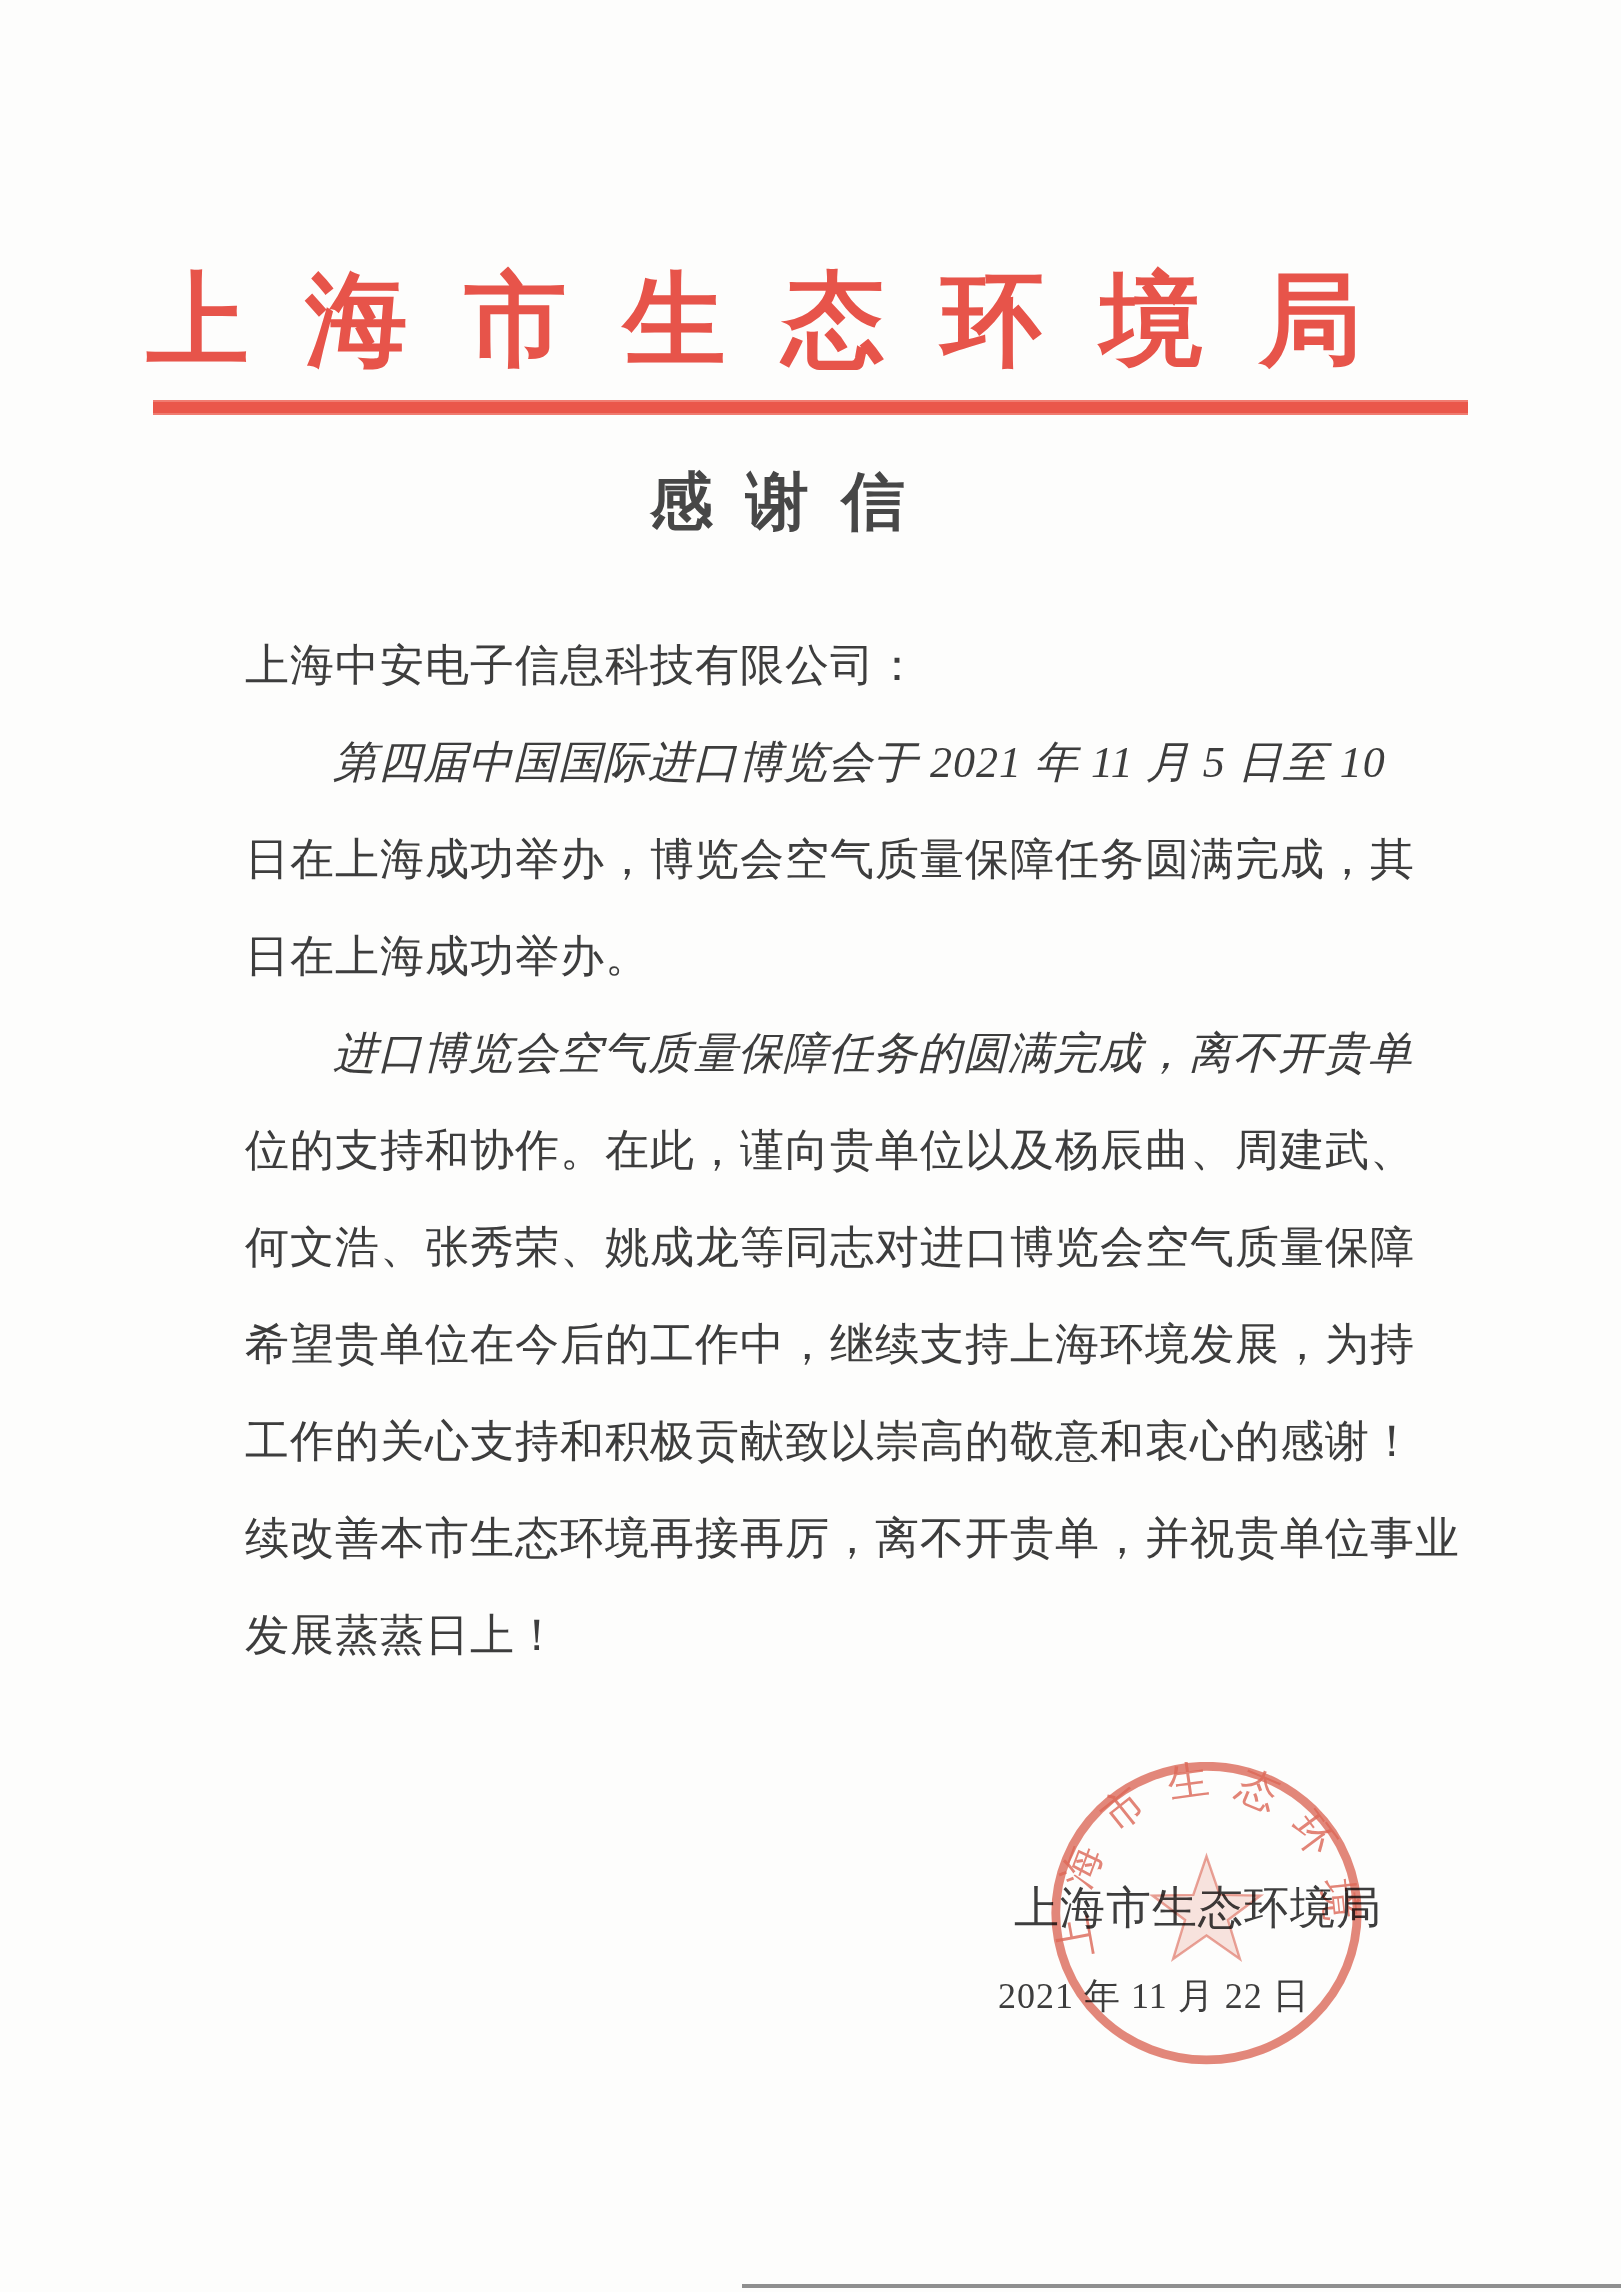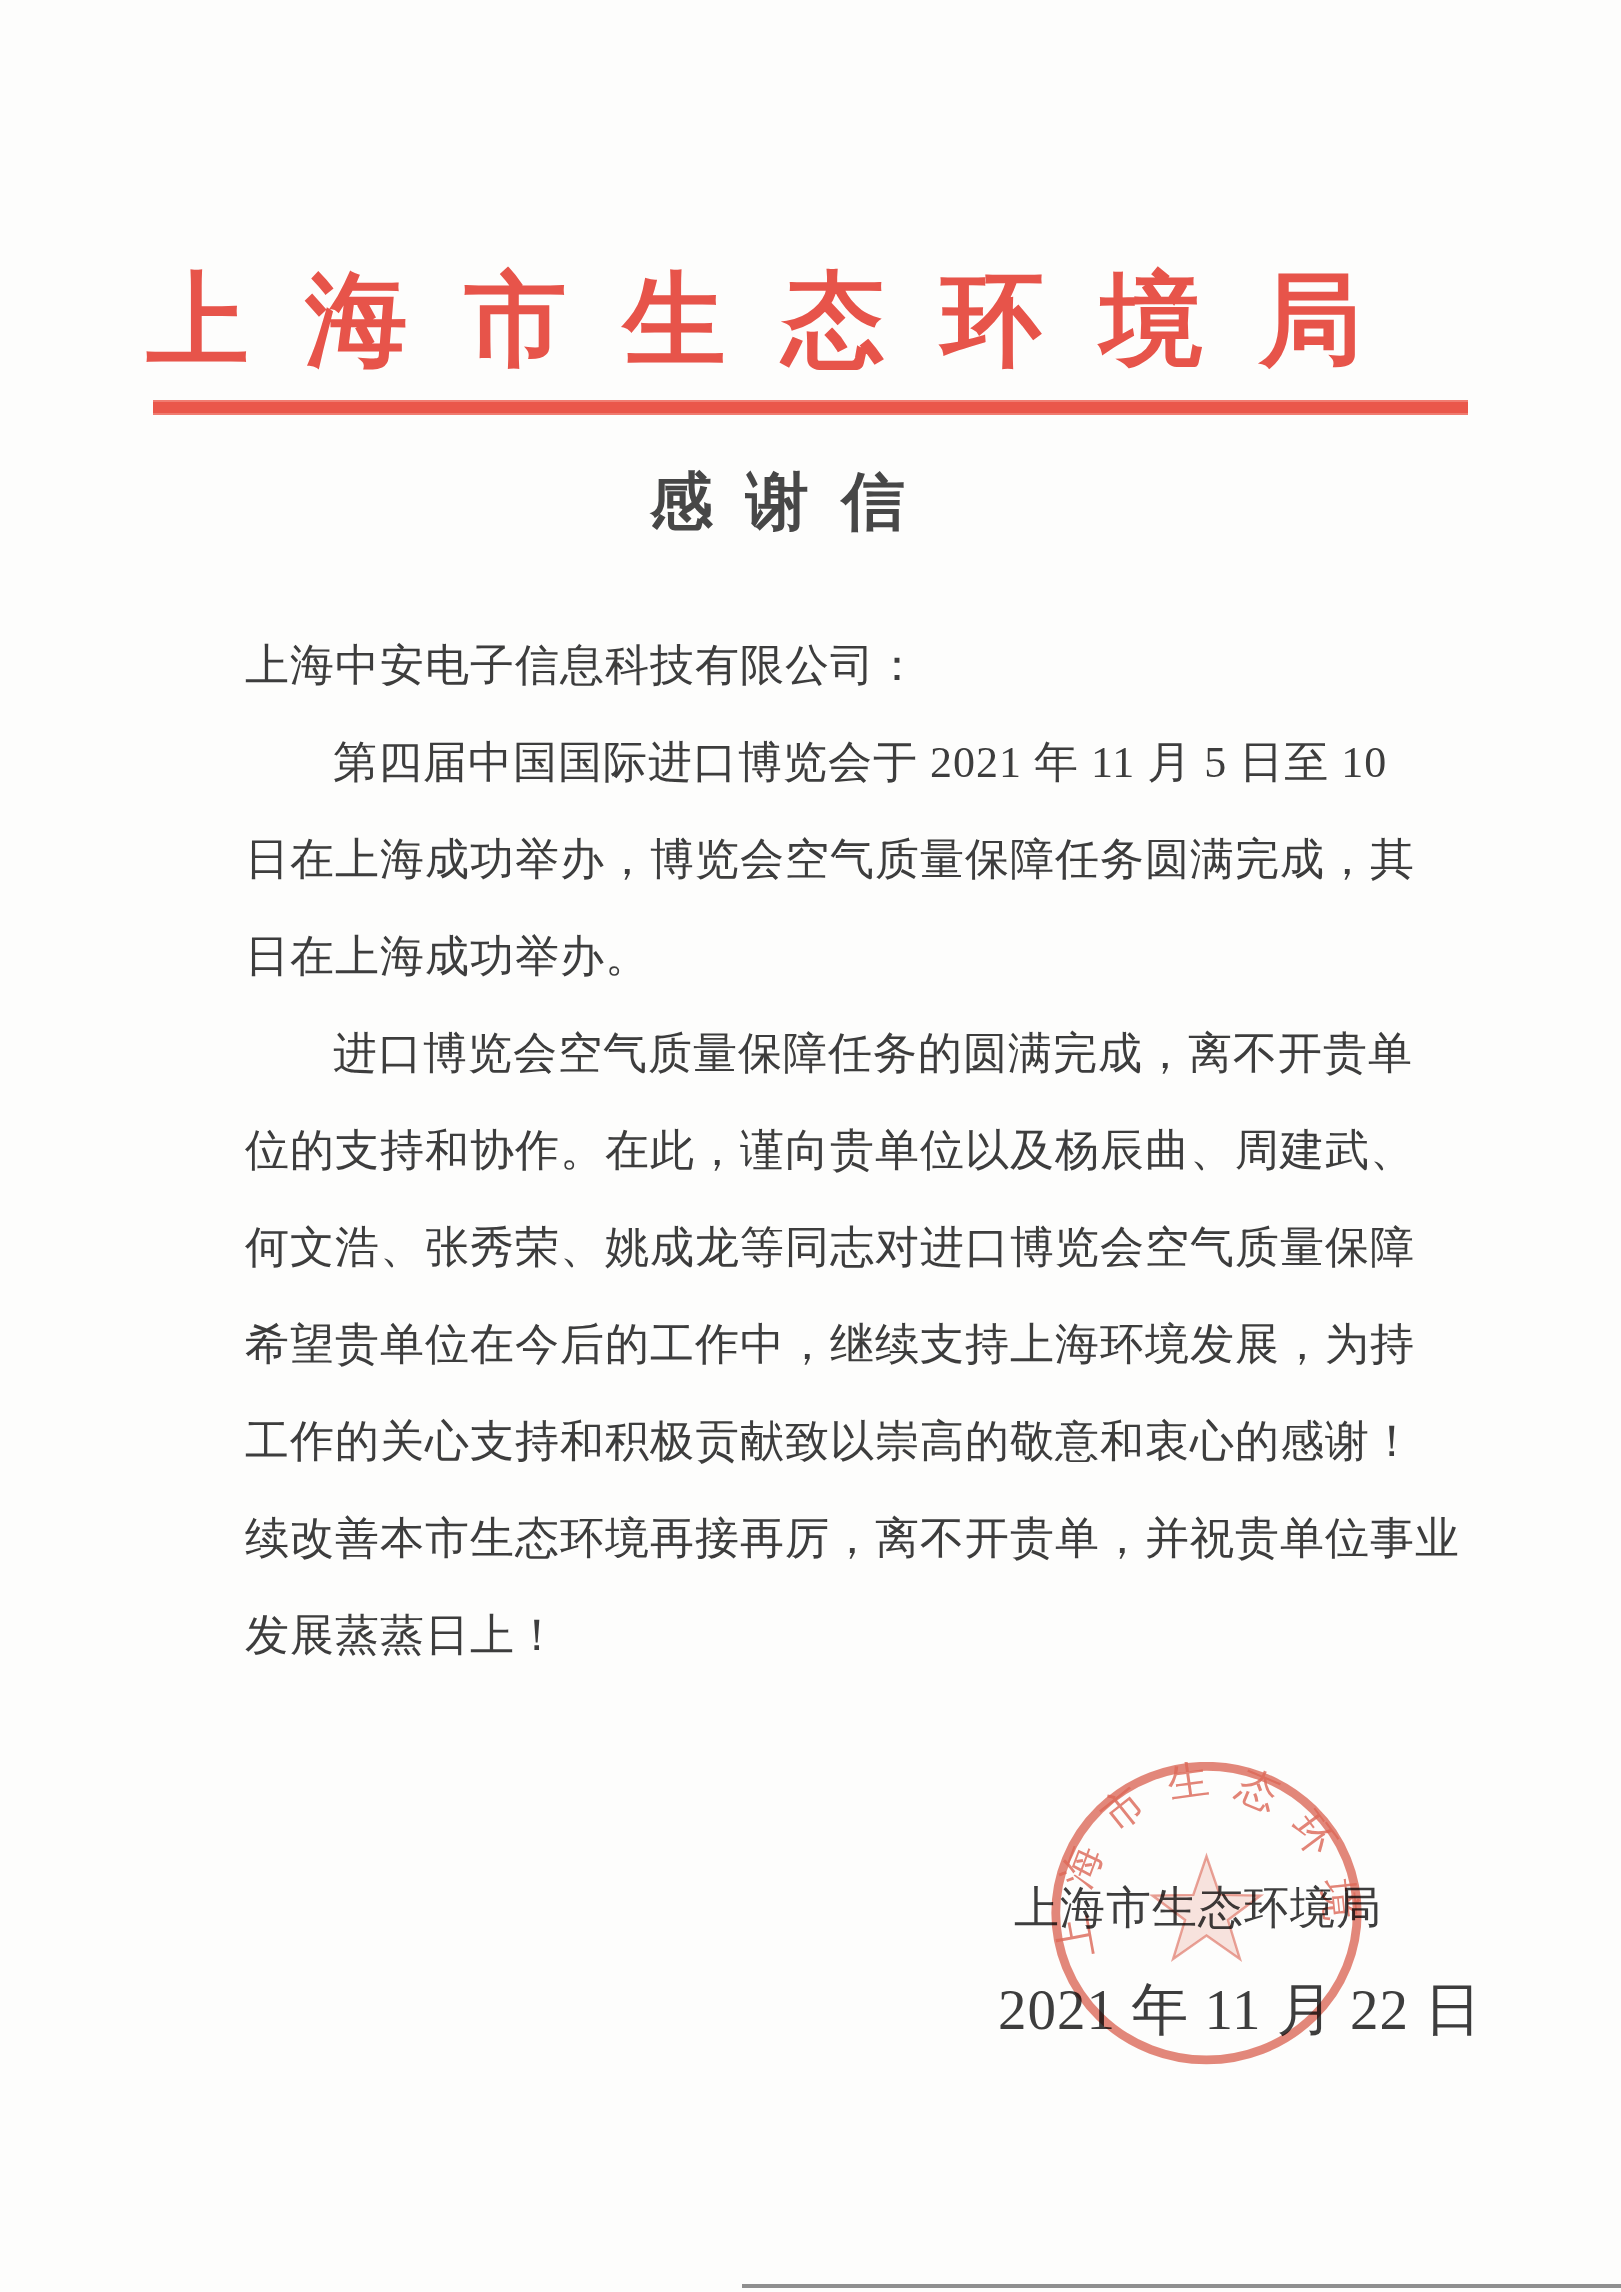--- a/index.html
+++ b/index.html
@@ -74,37 +74,38 @@
     letter-spacing: 1px;
     white-space: nowrap;
     overflow: visible;
   }
   .line.no-justify {
     text-align: left;
     text-align-last: left;
   }
   .line.indent {
     text-indent: 88px;
+    font-style: italic;
   }
 
   
   .signature {
     position: absolute;
     top: 1878px;
     left: 1014px;
     font-size: 45px;
     letter-spacing: 1px;
     color: #3d3d3d;
     white-space: nowrap;
   }
   .sign-date {
     position: absolute;
     top: 1972px;
     left: 998px;
-    font-size: 57px;
+    font-size: 36px;
     letter-spacing: 1px;
     color: #3d3d3d;
     white-space: nowrap;
   }
 
   
   .seal {
     position: absolute;
     top: 1762px;
     left: 1045px;

